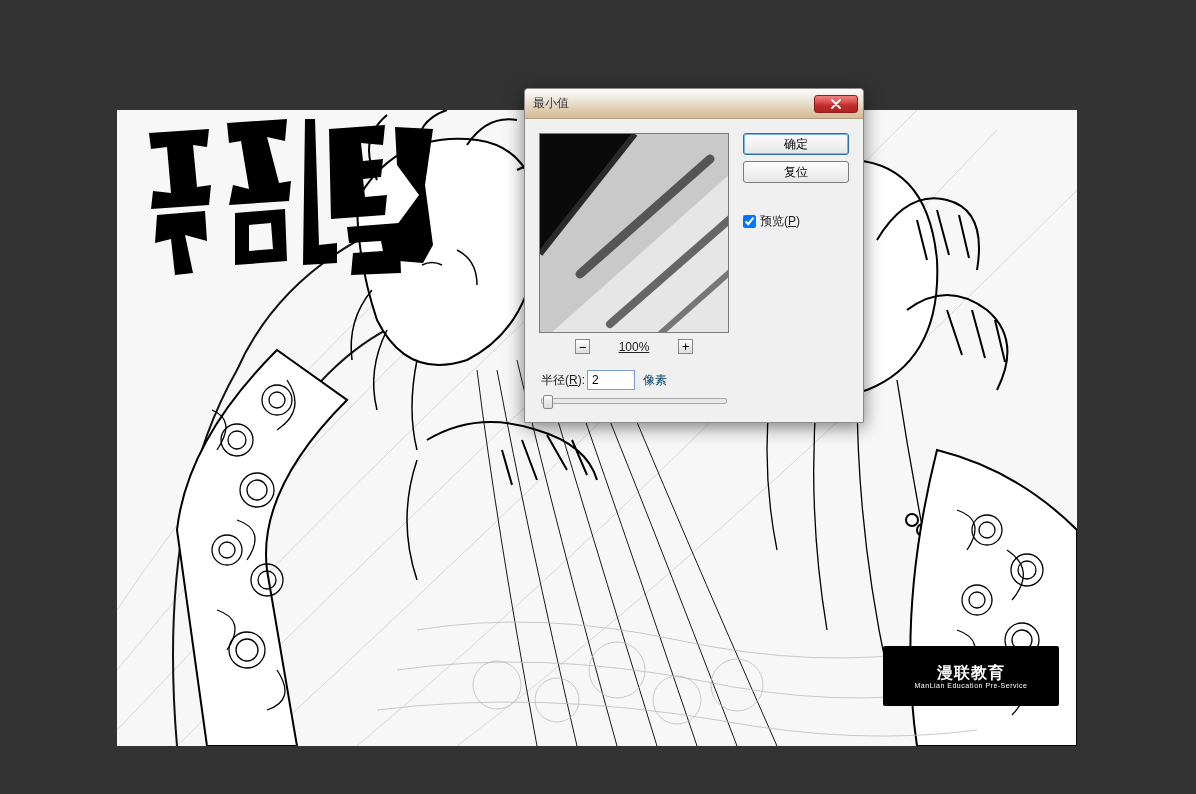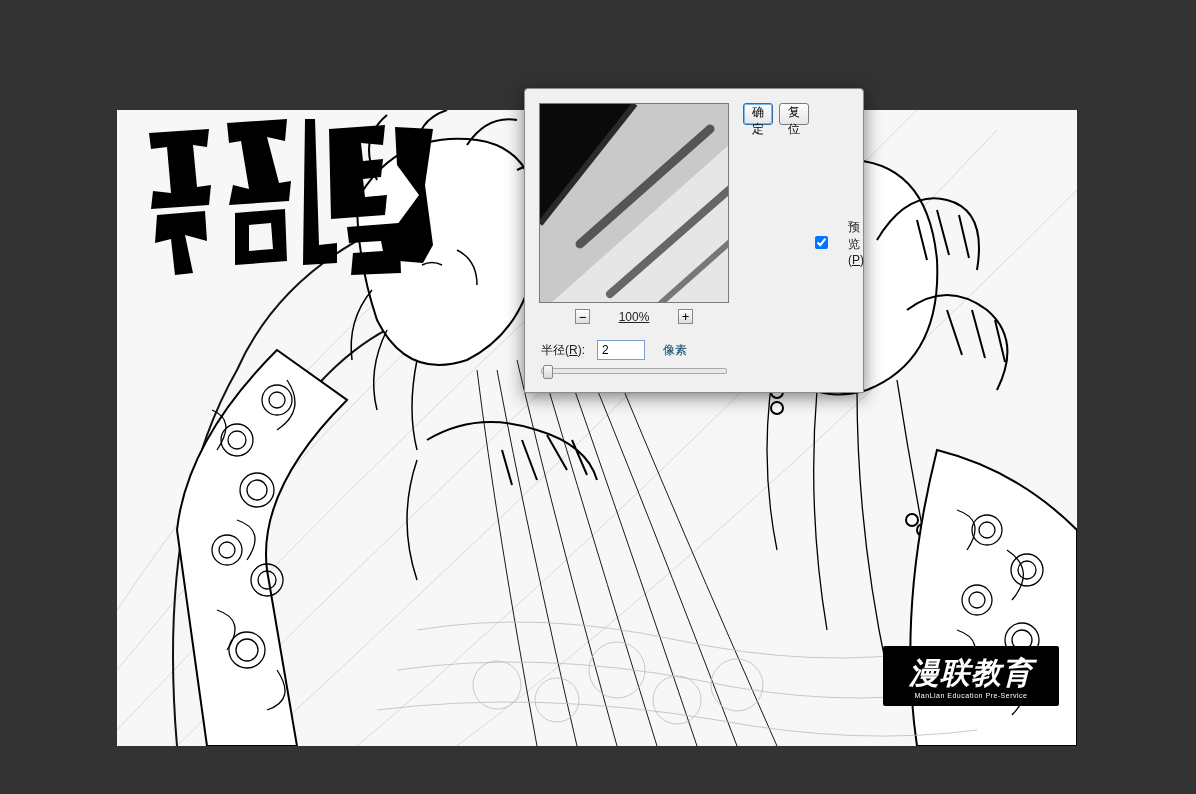--- a/index.html
+++ b/index.html
@@ -40,23 +40,22 @@
   height: 60px;
   background: #000;
   display: flex;
   flex-direction: column;
   align-items: center;
   justify-content: center;
   color: #fff;
   border-radius: 2px;
 }
 .watermark-main {
-  font-size: 30px;
+  font-size: 16px;
   font-weight: 900;
-  font-style: italic;
   letter-spacing: 1px;
 }
 .watermark-sub {
   font-size: 7px;
   letter-spacing: 0.5px;
   margin-top: -2px;
 }
 
 
 .dialog {
@@ -138,21 +137,21 @@
   color: #222;
   min-width: 40px;
   text-align: center;
   text-decoration: underline;
 }
 
 .radius-row {
   margin-top: 16px;
   display: flex;
   align-items: center;
-  gap: 12px;
+  gap: 2px;
   padding: 0 2px;
 }
 .radius-label {
   font-size: 12px;
   color: #222;
 }
 .radius-label .uline { text-decoration: underline; }
 .radius-input {
   width: 48px;
   height: 20px;
@@ -186,42 +185,42 @@
   height: 14px;
   background: linear-gradient(#fafafa, #d8d8d8);
   border: 1px solid #888;
   border-radius: 2px;
   cursor: pointer;
 }
 
 .controls-col {
   flex: 1;
   display: flex;
-  flex-direction: row;
+  flex-direction: column;
   gap: 6px;
   align-items: stretch;
 }
 .dlg-btn {
   height: 22px;
   border: 1px solid #7a7a7a;
   background: linear-gradient(#fdfdfd, #e6e6e6);
   border-radius: 3px;
   font-size: 12px;
   cursor: pointer;
   padding: 0 8px;
 }
 .dlg-btn.primary {
   border: 1px solid #2b6fb5;
   box-shadow: 0 0 0 1px #7ab6ee inset;
 }
 .preview-check {
   display: flex;
   align-items: center;
-  gap: 20px;
-  margin-top: 8px;
+  gap: 4px;
+  margin-top: 24px;
   font-size: 12px;
   color: #222;
 }
 .preview-check input {
   width: 13px;
   height: 13px;
 }
 .preview-check .uline { text-decoration: underline; }
 
 .left-col {
@@ -361,20 +360,28 @@
     </g>
   </svg>
 
   <div class="watermark">
     <div class="watermark-main">漫联教育</div>
     <div class="watermark-sub">ManLian Education Pre-Service</div>
   </div>
 </div>
 
 <div class="dialog">
+  <div class="titlebar">
+    <span class="titlebar-title">最小值</span>
+    <div class="close-btn">
+      <svg width="10" height="10" viewBox="0 0 10 10">
+        <path d="M1 1 L9 9 M9 1 L1 9" stroke="#fff" stroke-width="1.8" stroke-linecap="round"></path>
+      </svg>
+    </div>
+  </div>
   <div class="dialog-body">
     <div class="left-col">
       <div class="preview-col">
         <div class="preview-box">
           <svg width="190" height="200" viewBox="0 0 190 200">
             <rect width="190" height="200" fill="#d9d9d9"></rect>
             <polygon points="0,0 92,0 0,118" fill="#0a0a0a"></polygon>
             <polygon points="92,0 190,0 190,40 10,200 0,200 0,118" fill="#c9c9c9"></polygon>
             <polygon points="190,40 190,200 10,200" fill="#e6e6e6"></polygon>
             <path d="M40 140 L170 25" stroke="#555" stroke-width="9" stroke-linecap="round"></path>

